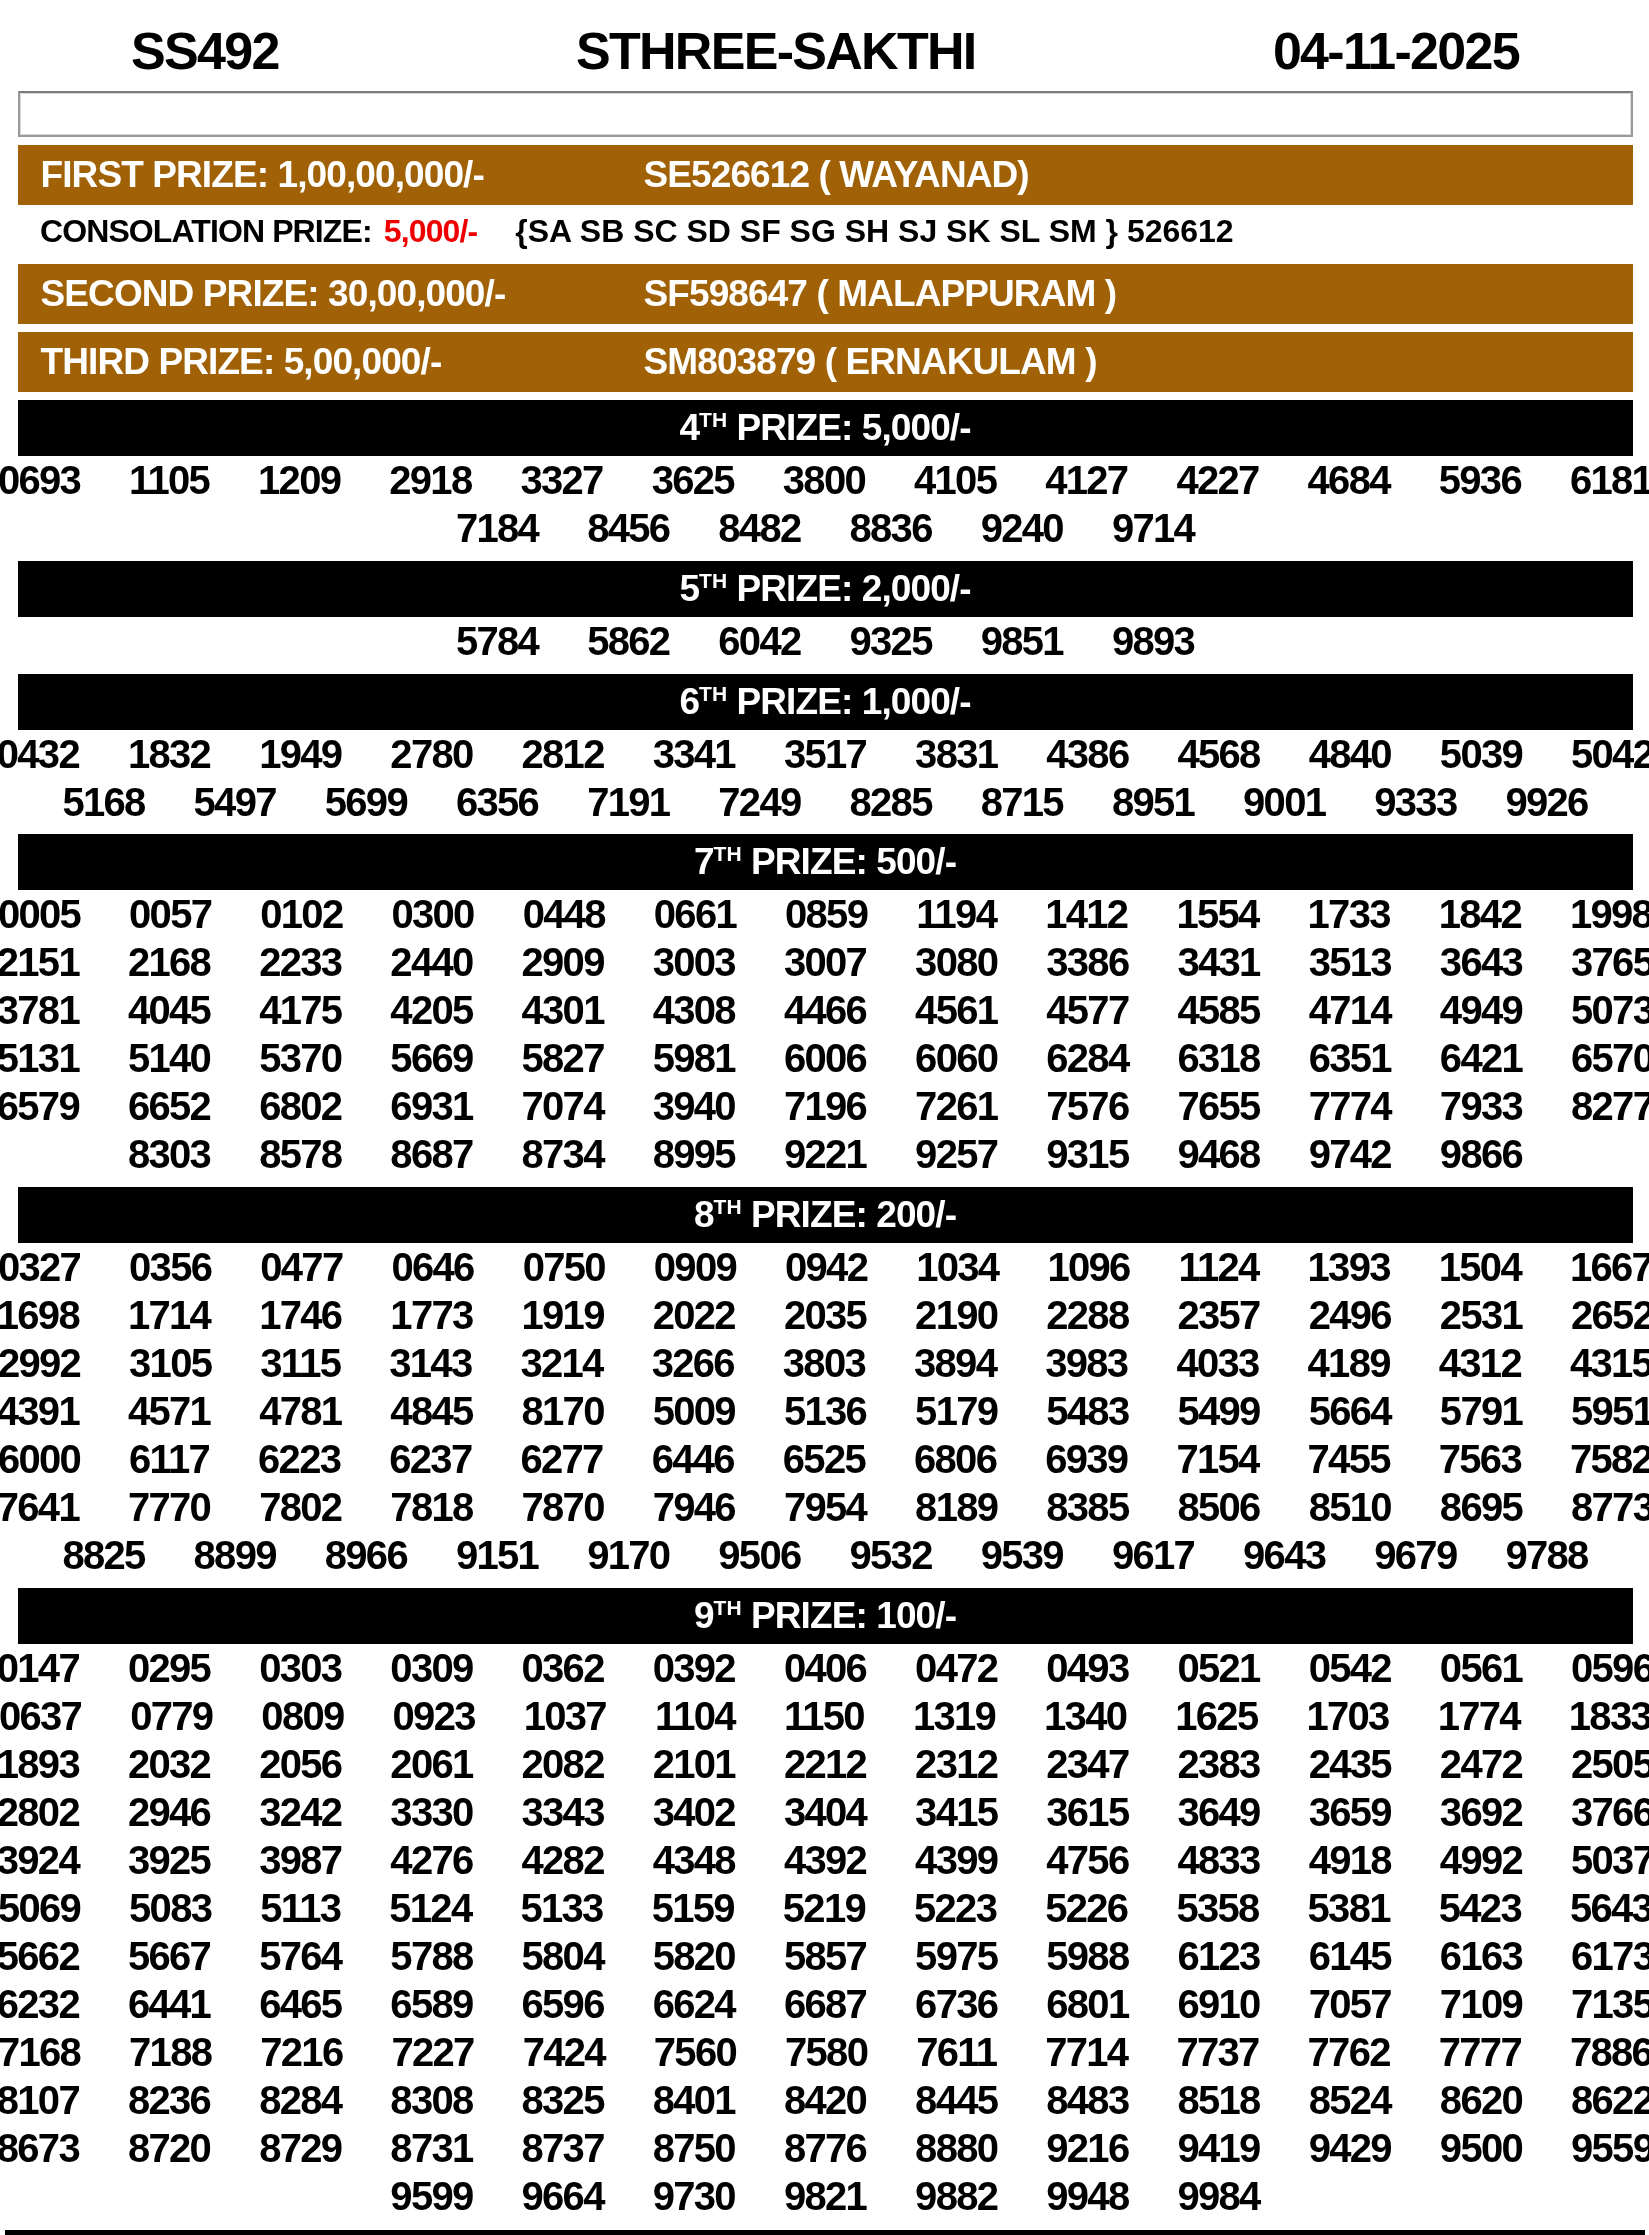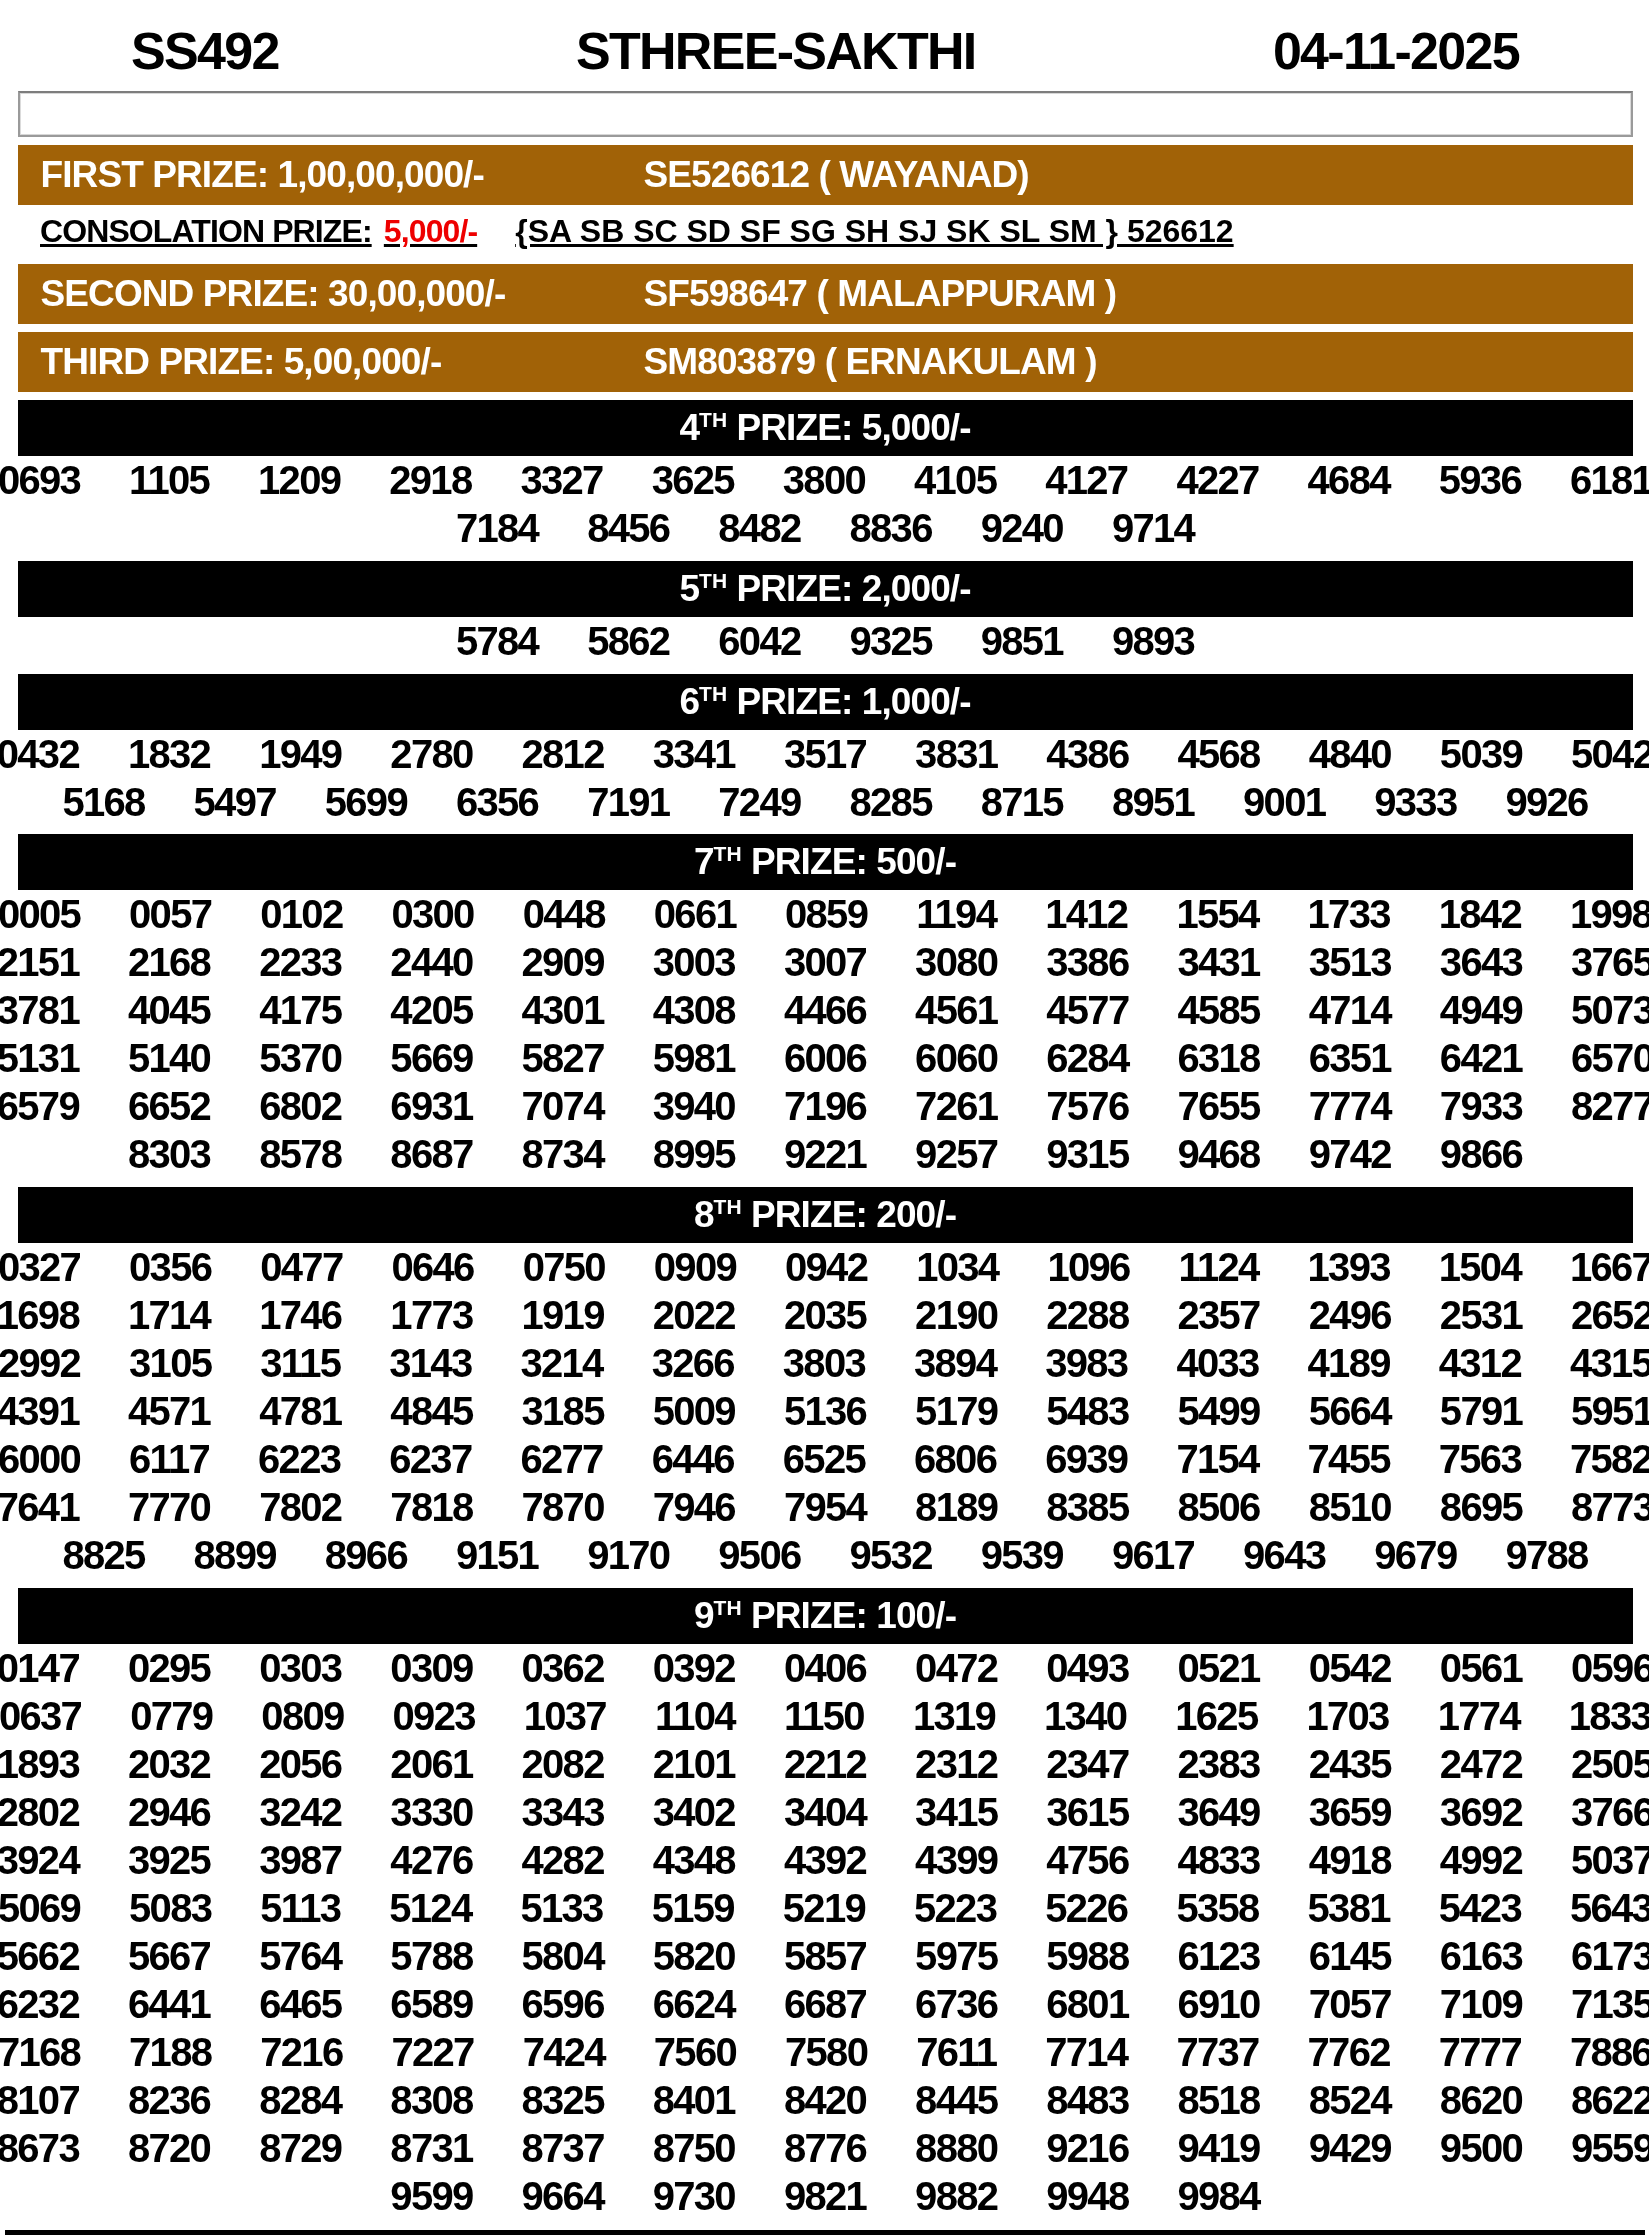--- a/index.html
+++ b/index.html
@@ -47,21 +47,20 @@
   }
   .prize-bar .bar-label { flex: 0 0 603px; }
   .prize-bar .bar-ticket { flex: 1; }
   
   .consolation-row {
     display: flex;
     align-items: baseline;
     padding: 8.7px 0 5.2px 40px;
     font-size: 32px;
     letter-spacing: -0.9px;
-    text-decoration: underline;
   }
   .consolation-row .c-label { margin-right: 12.2px; }
   .consolation-row .c-amount { color: #ee0000; margin-right: 38px; }
   .consolation-row .c-series { letter-spacing: 0px; }
   
   .tier-bar {
     background: #000;
     color: #fff;
     margin: 8.7px 17.5px 0 17.5px;
     padding: 7px 0;
@@ -330,21 +329,21 @@
         <span class="num">4033</span>
         <span class="num">4189</span>
         <span class="num">4312</span>
         <span class="num">4315</span>
       </div>
       <div class="num-row">
         <span class="num">4391</span>
         <span class="num">4571</span>
         <span class="num">4781</span>
         <span class="num">4845</span>
-        <span class="num">3185</span>
+        <span class="num">8170</span>
         <span class="num">5009</span>
         <span class="num">5136</span>
         <span class="num">5179</span>
         <span class="num">5483</span>
         <span class="num">5499</span>
         <span class="num">5664</span>
         <span class="num">5791</span>
         <span class="num">5951</span>
       </div>
       <div class="num-row">

